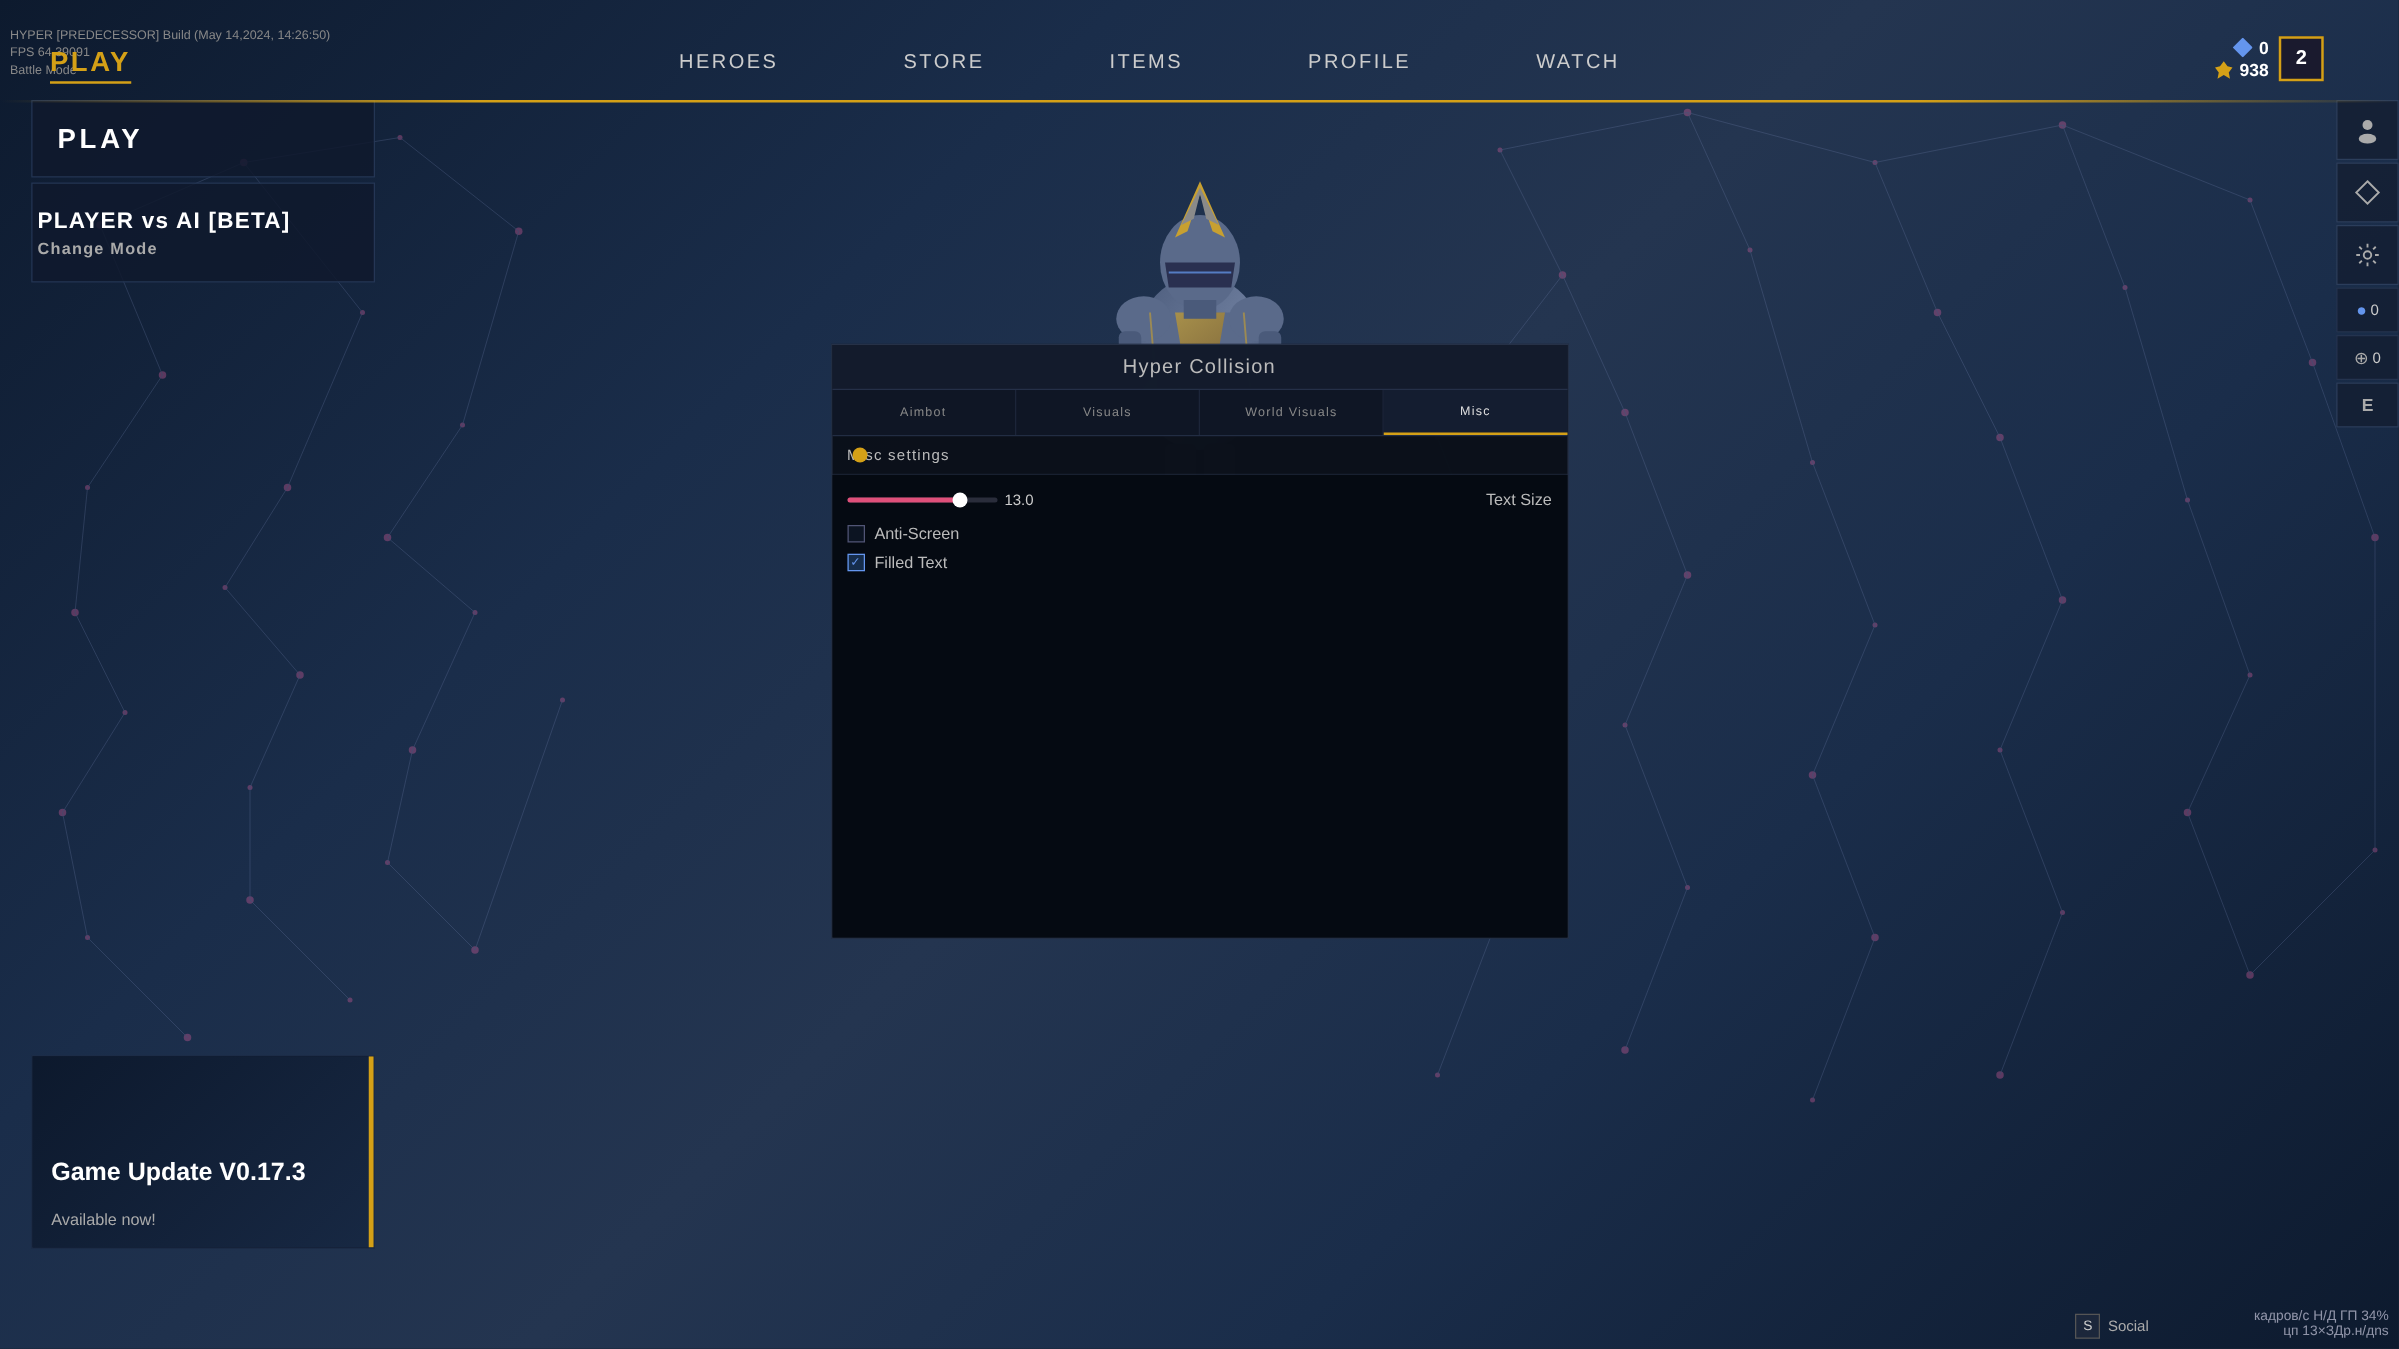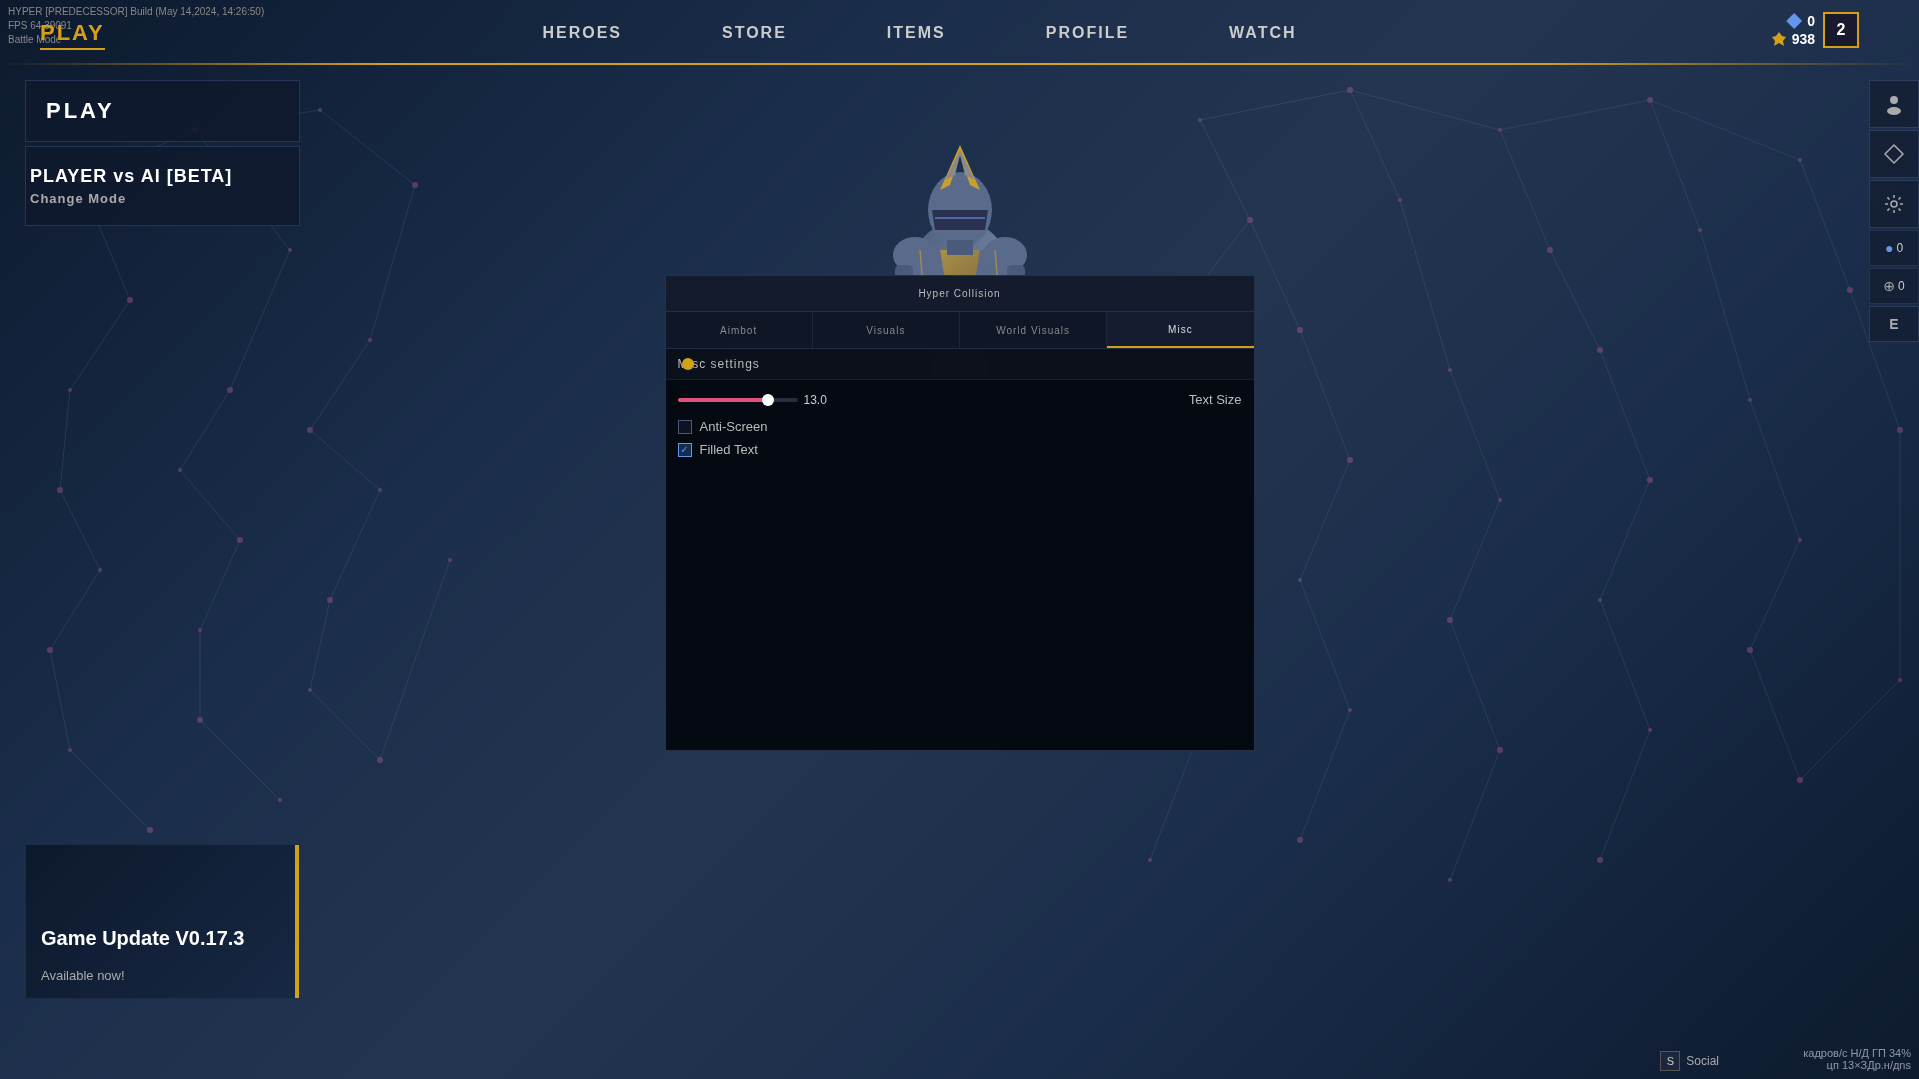--- a/index.html
+++ b/index.html
@@ -16,21 +16,21 @@
     
     .bg {
       position: absolute;
       inset: 0;
       background: linear-gradient(135deg, #0d1a2e 0%, #1a2d4a 30%, #243550 50%, #1a2d4a 70%, #0d1a2e 100%);
     }
 
     
     .top-bar {
       position: absolute;
-      top: 0;
+      top: 17px;
       left: 0;
       right: 0;
       height: 65px;
       display: flex;
       align-items: center;
       z-index: 10;
     }
 
     .top-left-info {
       position: absolute;
@@ -78,21 +78,21 @@
       height: 65px;
       display: flex;
       align-items: center;
       justify-content: center;
       gap: 80px;
     }
 
     .nav-item {
       color: #ccc;
       font-size: 16px;
-      font-weight: 700;
+      font-weight: 400;
       letter-spacing: 2px;
       text-transform: uppercase;
       cursor: pointer;
       padding: 20px 10px;
     }
 
     
     .nav-underline {
       position: absolute;
       bottom: 0;
@@ -330,21 +330,21 @@
     }
 
     .dialog-title-bar {
       height: 36px;
       background: rgba(20, 28, 45, 0.95);
       border-bottom: 1px solid rgba(80, 100, 140, 0.3);
       display: flex;
       align-items: center;
       justify-content: center;
       color: #bbb;
-      font-size: 10px;
+      font-size: 16px;
       letter-spacing: 1px;
     }
 
     .dialog-tabs {
       display: flex;
       background: rgba(15, 22, 38, 0.98);
       border-bottom: 1px solid rgba(80, 100, 140, 0.3);
     }
 
     .dialog-tab {

